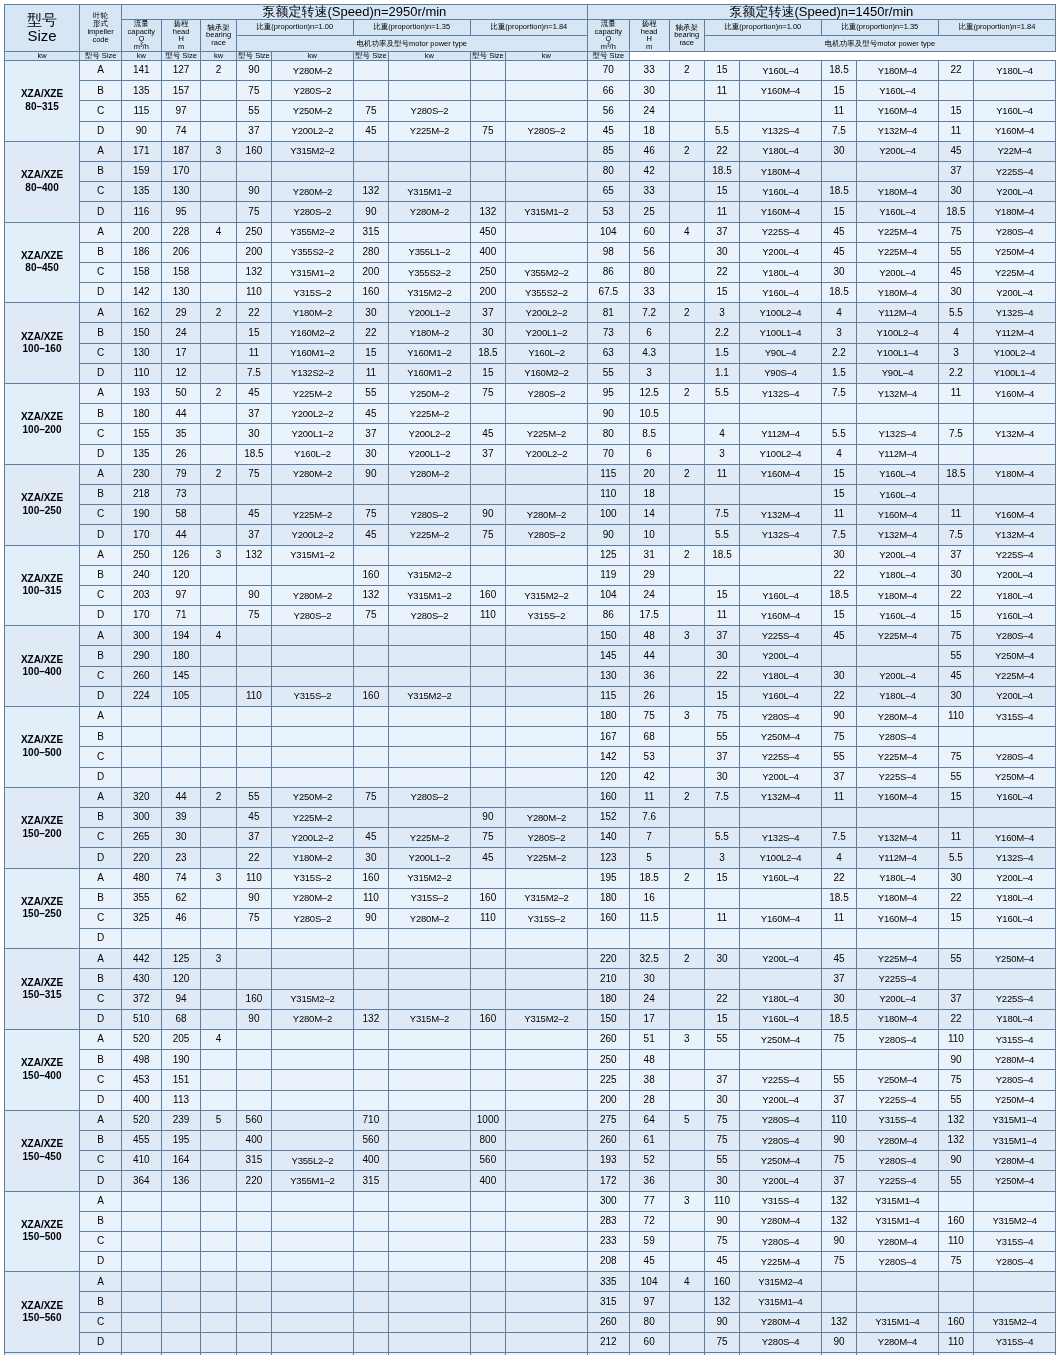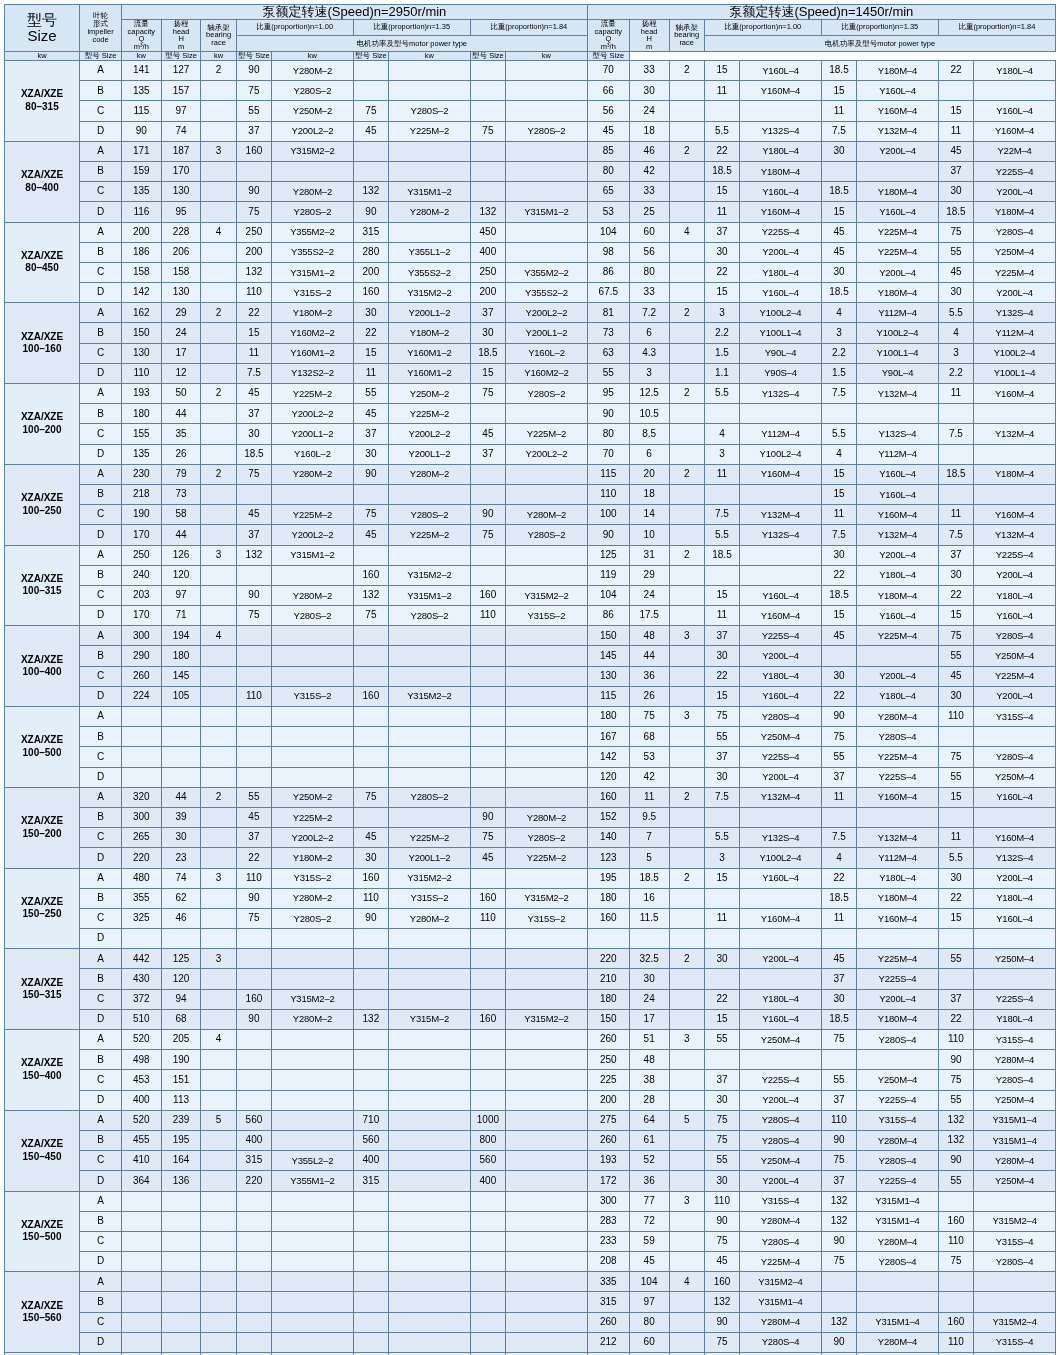--- a/index.html
+++ b/index.html
@@ -942,21 +942,21 @@
           <td>300</td>
           <td>39</td>
           <td></td>
           <td>45</td>
           <td class="model">Y225M–2</td>
           <td></td>
           <td class="model"></td>
           <td>90</td>
           <td class="model">Y280M–2</td>
           <td>152</td>
-          <td>9.5</td>
+          <td>7.6</td>
           <td></td>
           <td></td>
           <td class="model"></td>
           <td></td>
           <td class="model"></td>
           <td></td>
           <td class="model"></td>
         </tr>
         <tr class="alt">
           <td>C</td>

